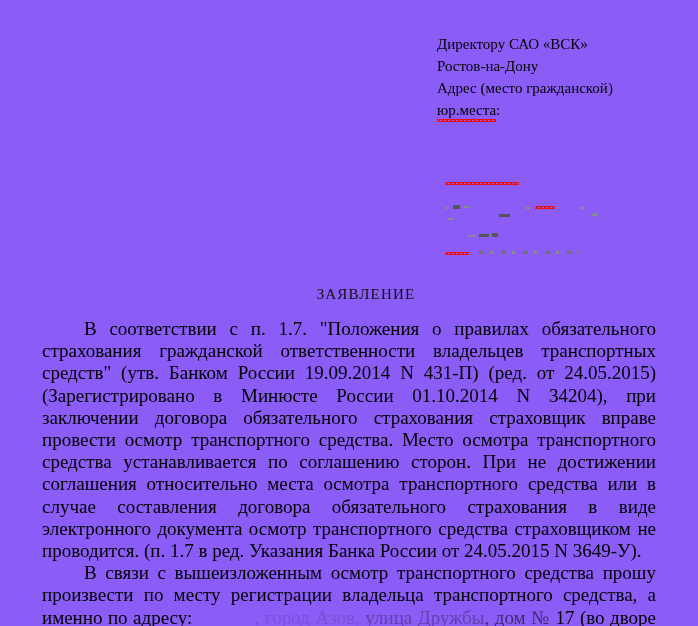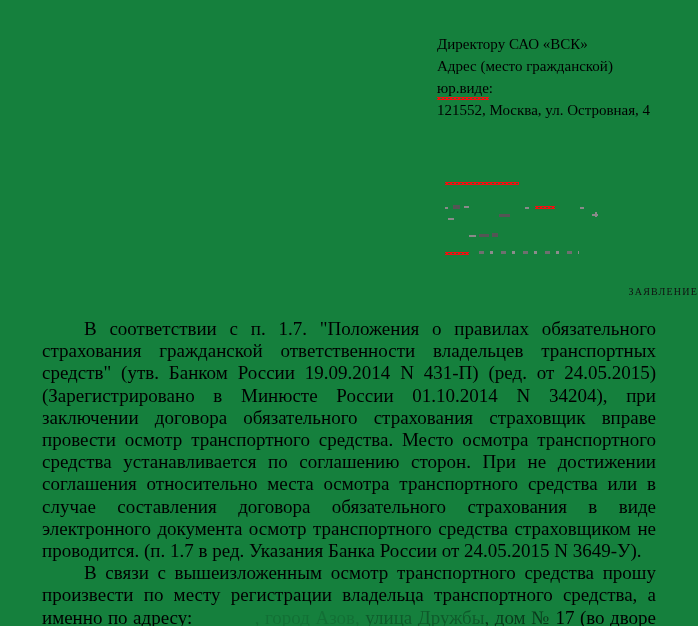--- a/index.html
+++ b/index.html
@@ -14,21 +14,21 @@
     position: relative;
     overflow: hidden;
     font-family: "Liberation Serif", "DejaVu Serif", serif;
     color: #000000;
     -webkit-font-smoothing: antialiased;
   }
 
   .page {
     position: absolute;
     inset: 0;
-    background: #15803d;
+    background: #8b5cf6;
   }
 
   
   .addressee {
     position: absolute;
     left: 437px;
     top: 33px;
     width: 255px;
     font-size: 15px;
     line-height: 22px;
@@ -93,22 +93,22 @@
       transparent 14px, transparent 22px
     );
   }
 
   
   .doc-title {
     position: absolute;
     left: 0;
     right: 0;
     top: 286px;
-    text-align: right;
-    font-size: 10px;
+    text-align: center;
+    font-size: 15px;
     letter-spacing: 1.2px;
     color: #111;
     padding-left: 34px;
   }
 
   
   .body-text {
     position: absolute;
     left: 42px;
     top: 318px;
@@ -127,25 +127,25 @@
   .fade-c { color: rgba(0,0,0,0.30); }
   .fade-d { color: rgba(0,0,0,0.55); margin-top: 39px; }
 </style>
 </head>
 <body>
 
 <div class="page">
 
   <div class="addressee">
     <span class="ln">Директору САО «ВСК»</span>
+    <span class="ln">Ростов-на-Дону</span>
     <span class="ln">Адрес (место гражданской)</span>
     <span class="ln">
-      <span class="spell">юр.виде</span><span>:</span>
+      <span class="spell">юр.места</span><span>:</span>
     </span>
-    <span class="ln">121552, Москва, ул. Островная, 4</span>
   </div>
 
   <div class="redacted-block">
 
     <div class="redline" style="left:8px; top:6px; width:74px;"></div>
 
     <div class="ghost" style="left:8px; top:31px; width:3px;"></div>
     <div class="ghost d" style="left:16px; top:29px; width:7px; height:4px;"></div>
     <div class="ghost" style="left:27px; top:30px; width:5px;"></div>
     <div class="ghost d" style="left:62px; top:38px; width:11px; height:3px;"></div>

